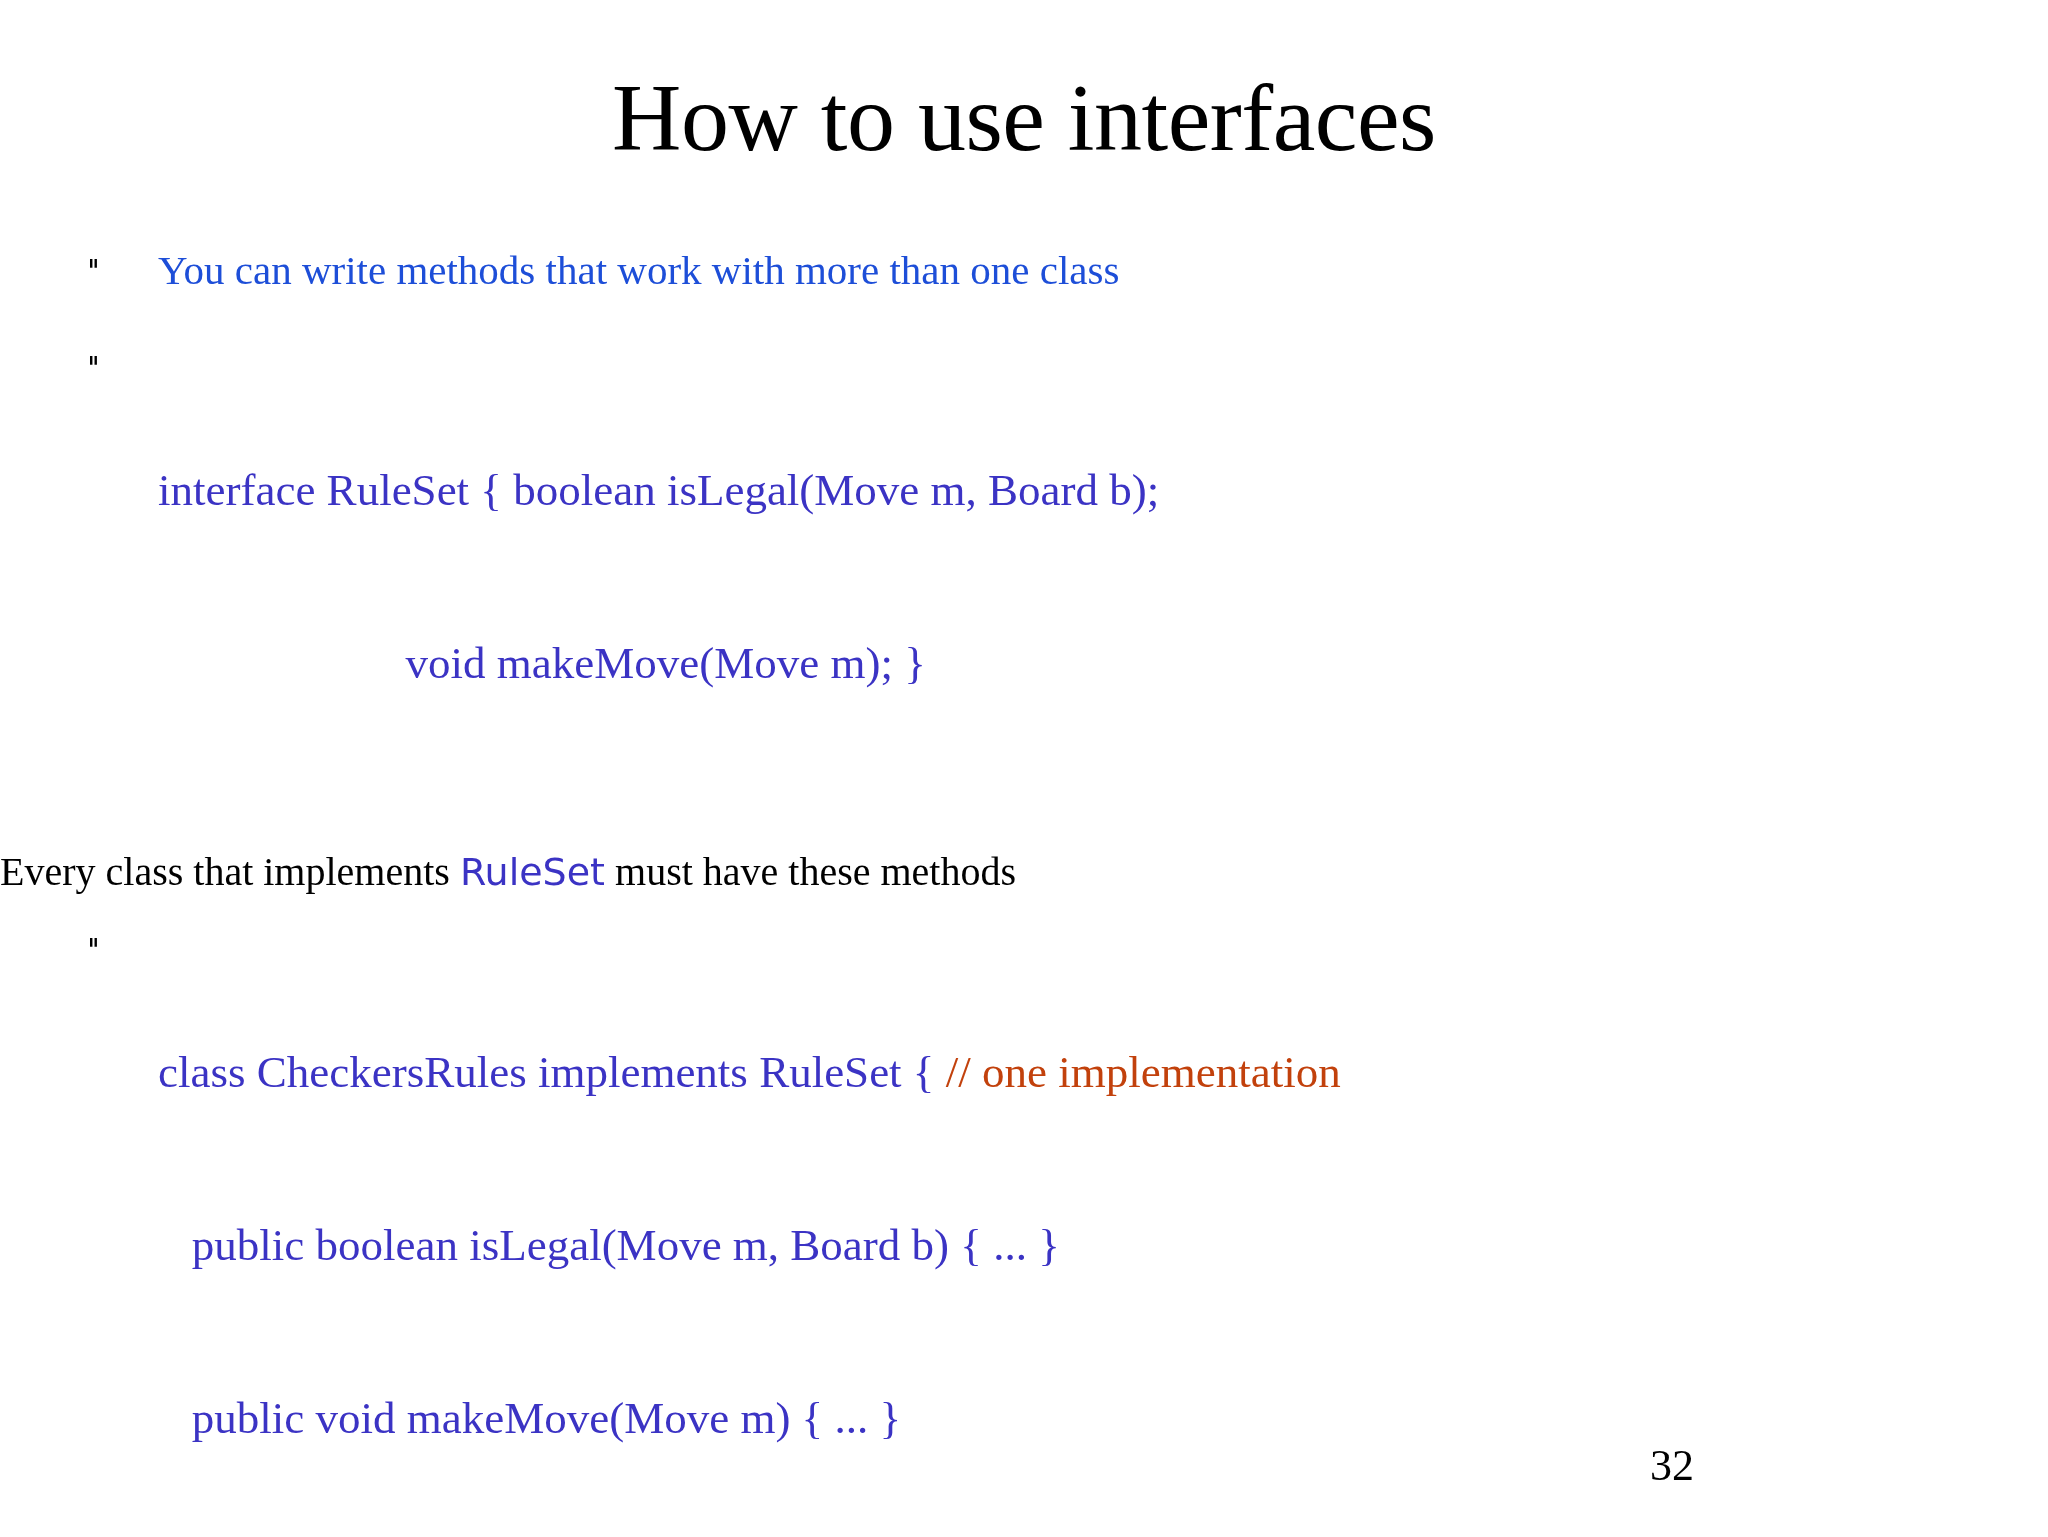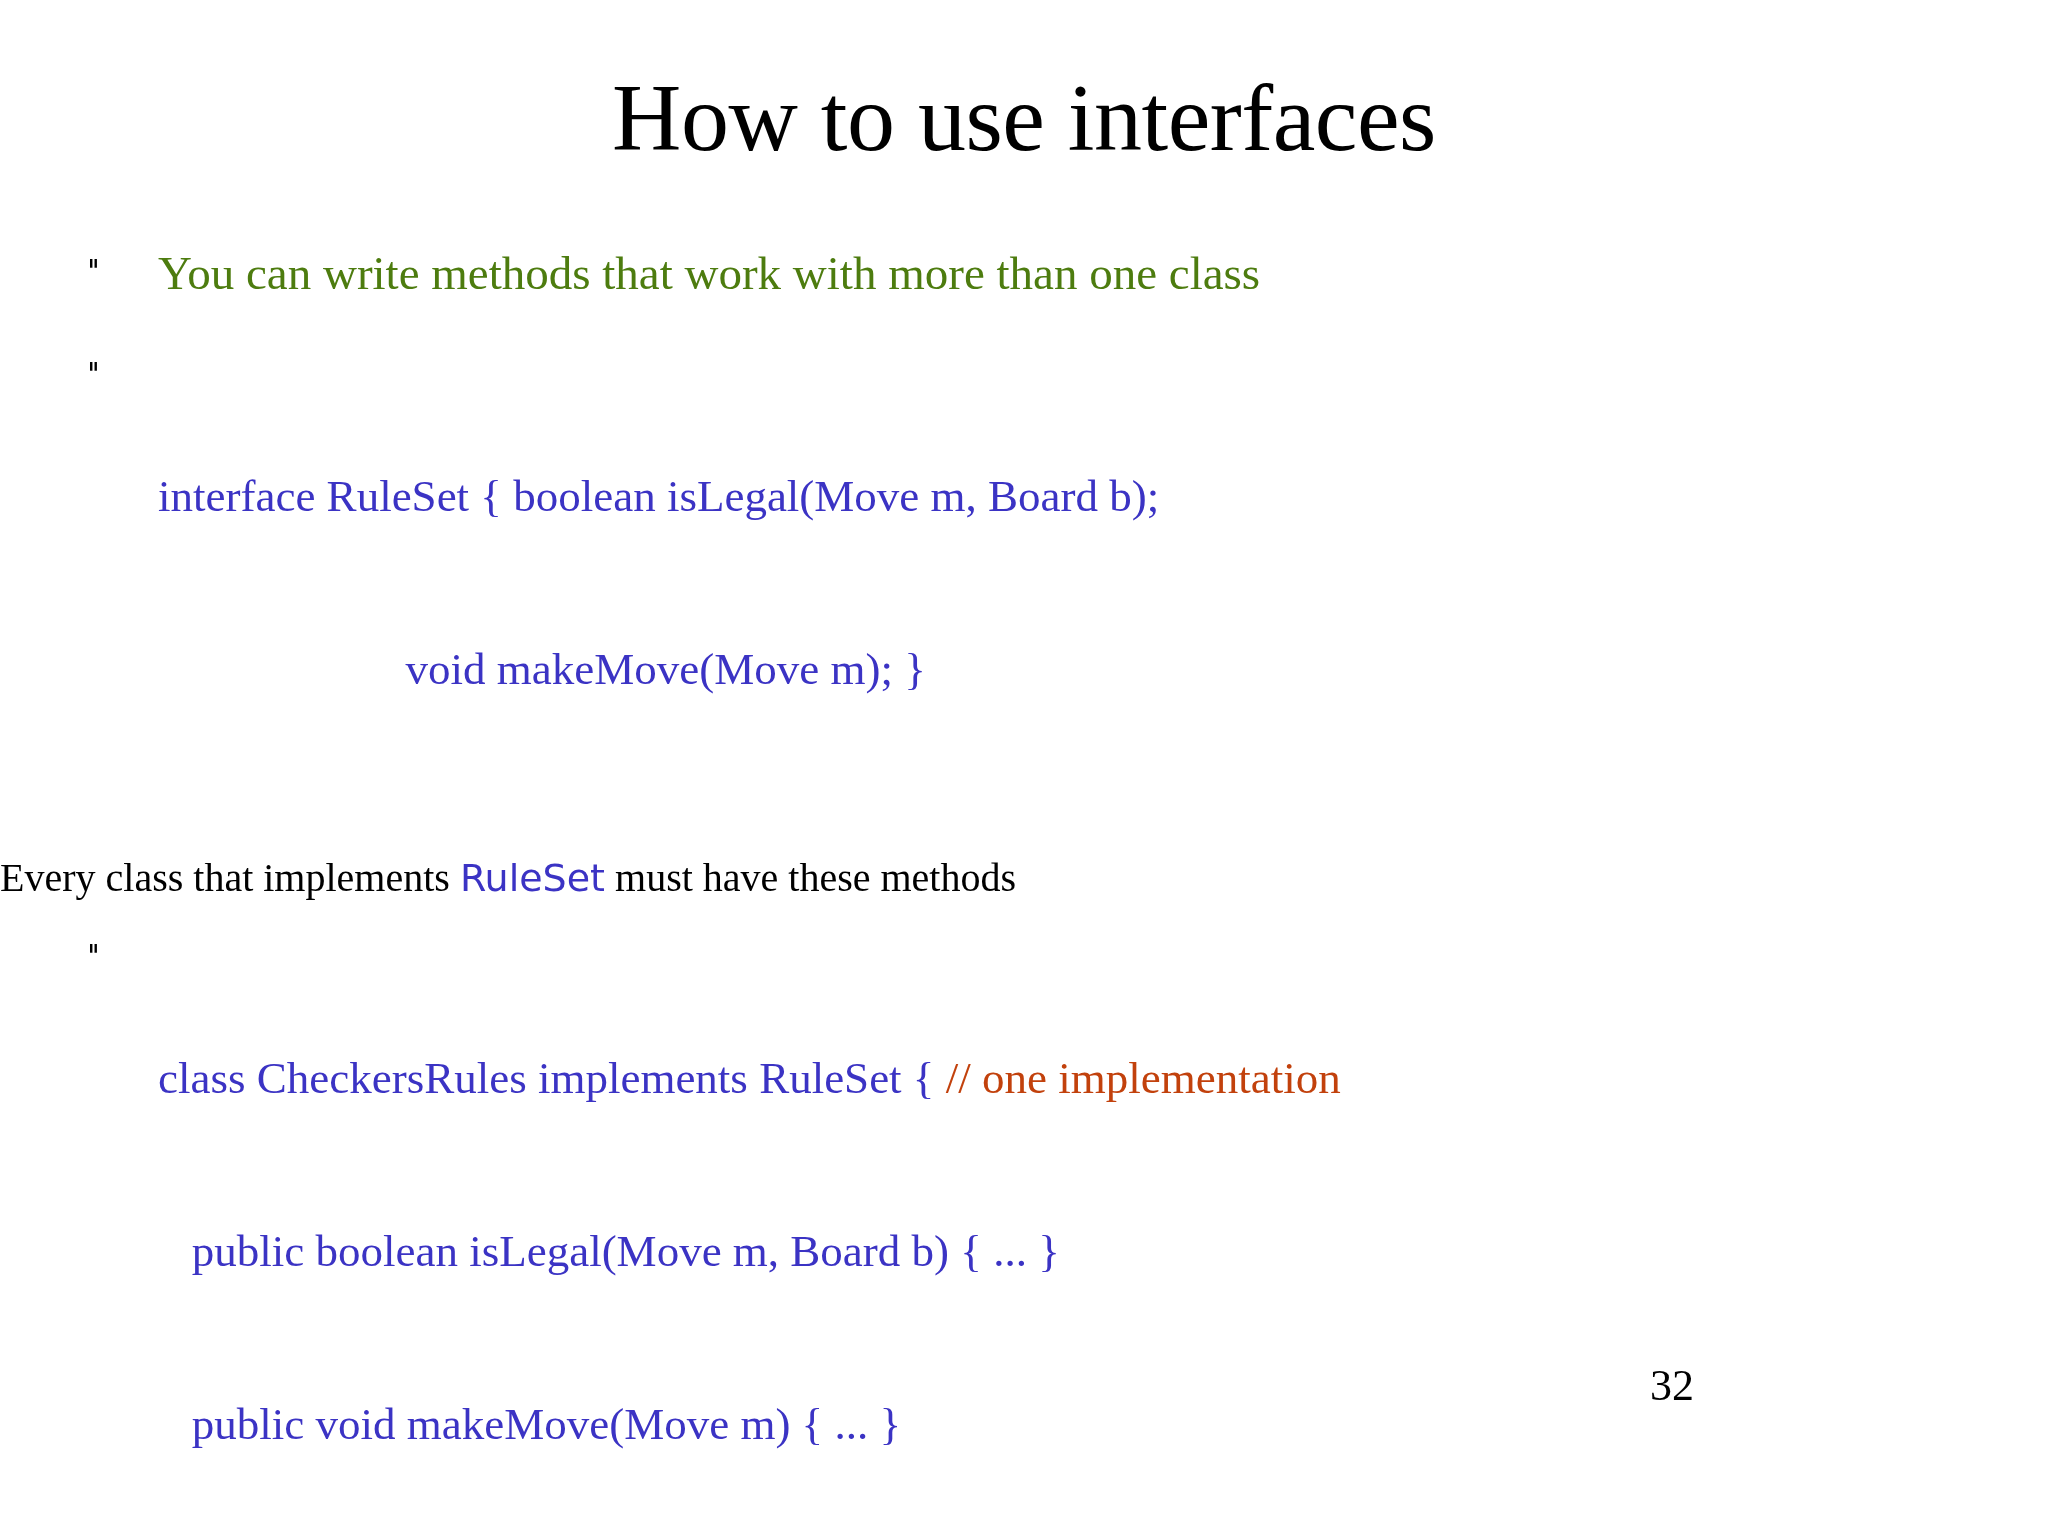--- a/index.html
+++ b/index.html
@@ -63,23 +63,23 @@
     color: #000000;
     font-weight: 700;
     letter-spacing: -1px;
     transform: scaleY(1.55);
     transform-origin: top left;
   }
 
   
   .serif-line {
     font-family: "Liberation Serif", "DejaVu Serif", serif;
-    font-size: 47px;
+    font-size: 41px;
     line-height: 1.0;
-    color: #4d7c0f;
+    color: #1d4ed8;
     white-space: nowrap;
   }
 
   
   .code {
     font-family: Liberation Serif, serif;
     font-size: 45px;
     line-height: 1.28;
     color: #3b33c4;
     white-space: pre;
@@ -100,21 +100,21 @@
   }
 
   .sp-a { height: 56px; }
   .sp-b { height: 40px; }
   .sp-c { height: 34px; }
 
   
   .page-num {
     position: absolute;
     left: 1650px;
-    top: 1360px;
+    top: 1440px;
     font-family: "Liberation Serif", "DejaVu Serif", serif;
     font-size: 44px;
     color: #000000;
   }
 </style>
 </head>
 <body>
 
 <div class="slide">
 

